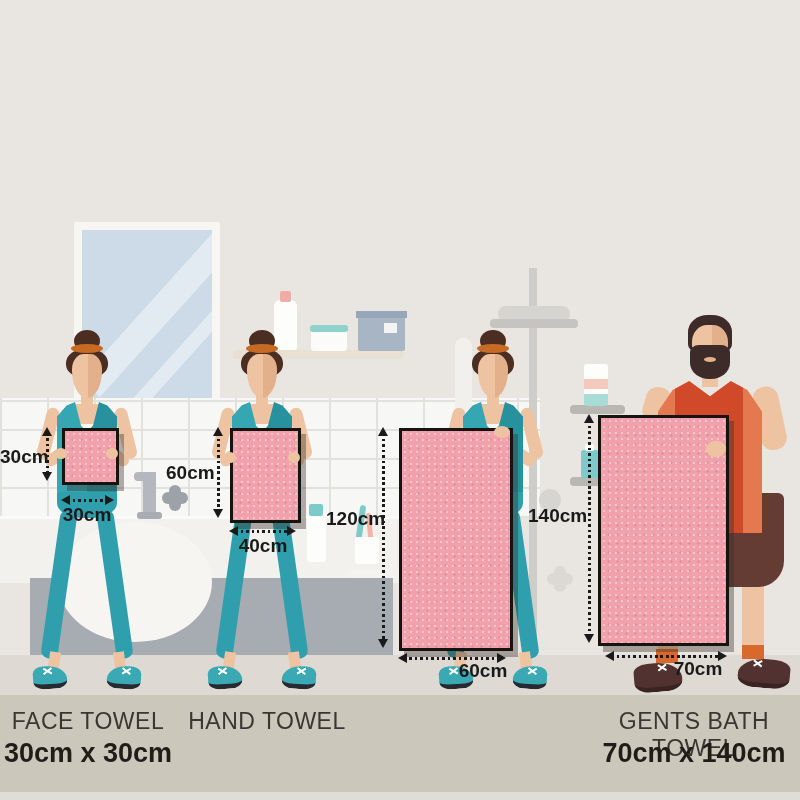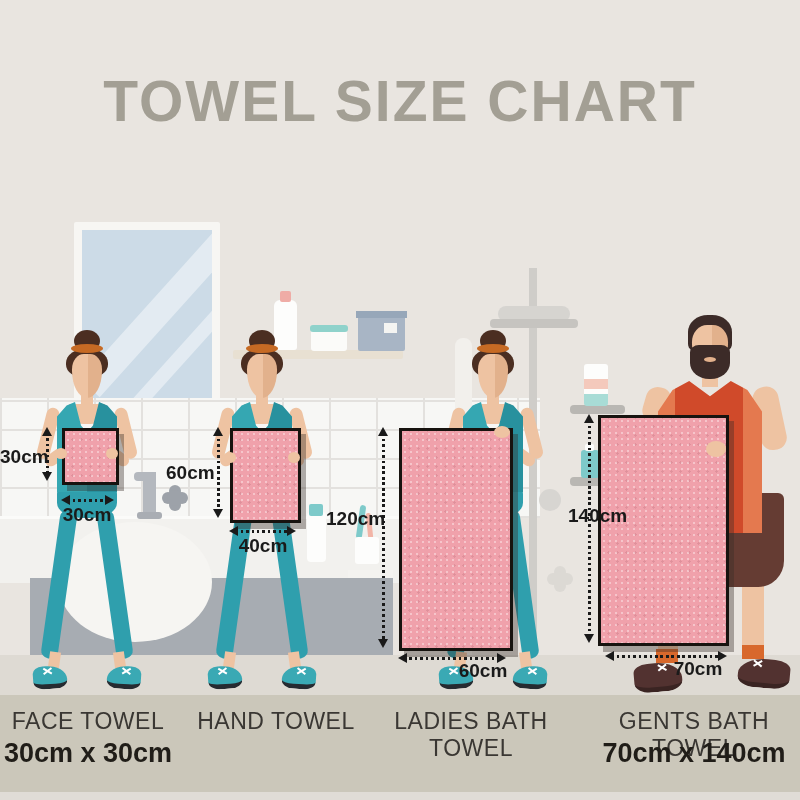--- a/index.html
+++ b/index.html
@@ -149,21 +149,20 @@
   
   .cap{position:absolute;width:230px;text-align:center;transform:translateX(-50%);}
   .cap-name{font-size:23px;letter-spacing:.5px;color:#3a3733;}
   .cap-size{font-size:27px;font-weight:bold;color:#201d18;}
 </style>
 </head>
 <body>
 
 <div id="stage">
 
-  <div class="abs title">TOWEL SIZE CHART</div>
 
   <div class="abs mirror">
     <div class="abs mirror-glass">
       <div class="streak s1"></div>
       <div class="streak s2"></div>
     </div>
   </div>
   <div class="abs tiles"></div>
   <div class="abs shelf"></div>
   <div class="abs lotion"></div>
@@ -361,26 +360,25 @@
     </div>
   <div class="harrow" style="left:606px;top:651px;width:120px;">
     <div class="line"></div>
       <div class="lft"></div>
       <div class="rgt"></div>
     </div>
 
   <div class="dim" style="left:0;top:446px;width:39px;text-align:right;">30cm</div>
   <div class="dim" style="left:166px;top:462px;width:44px;text-align:right;">60cm</div>
   <div class="dim" style="left:326px;top:508px;width:50px;text-align:right;">120cm</div>
-  <div class="dim" style="left:528px;top:505px;width:54px;text-align:right;margin-left:40px;">140cm</div>
+  <div class="dim" style="left:528px;top:505px;width:54px;text-align:right;">140cm</div>
   <div class="dim" style="left:87px;top:504px;transform:translateX(-50%);">30cm</div>
   <div class="dim" style="left:263px;top:535px;transform:translateX(-50%);">40cm</div>
   <div class="dim" style="left:483px;top:660px;transform:translateX(-50%);">60cm</div>
   <div class="dim" style="left:698px;top:658px;transform:translateX(-50%);">70cm</div>
 
   <div class="cap cap-name" style="left:88px;top:708px;">FACE TOWEL</div>
   <div class="cap cap-size" style="left:88px;top:738px;">30cm x 30cm</div>
-  <div class="cap cap-name" style="left:267px;top:708px;margin-left:9px;">HAND TOWEL</div>
-  <div class="cap cap-name" style="left:471px;top:708px;">LADIES BATH TOWEL</div>
+  <div class="cap cap-name" style="left:267px;top:708px;">HAND TOWEL</div>
   <div class="cap cap-name" style="left:694px;top:708px;">GENTS BATH TOWEL</div>
   <div class="cap cap-size" style="left:694px;top:738px;">70cm x 140cm</div>
 
 </div>
 
 </body></html>

